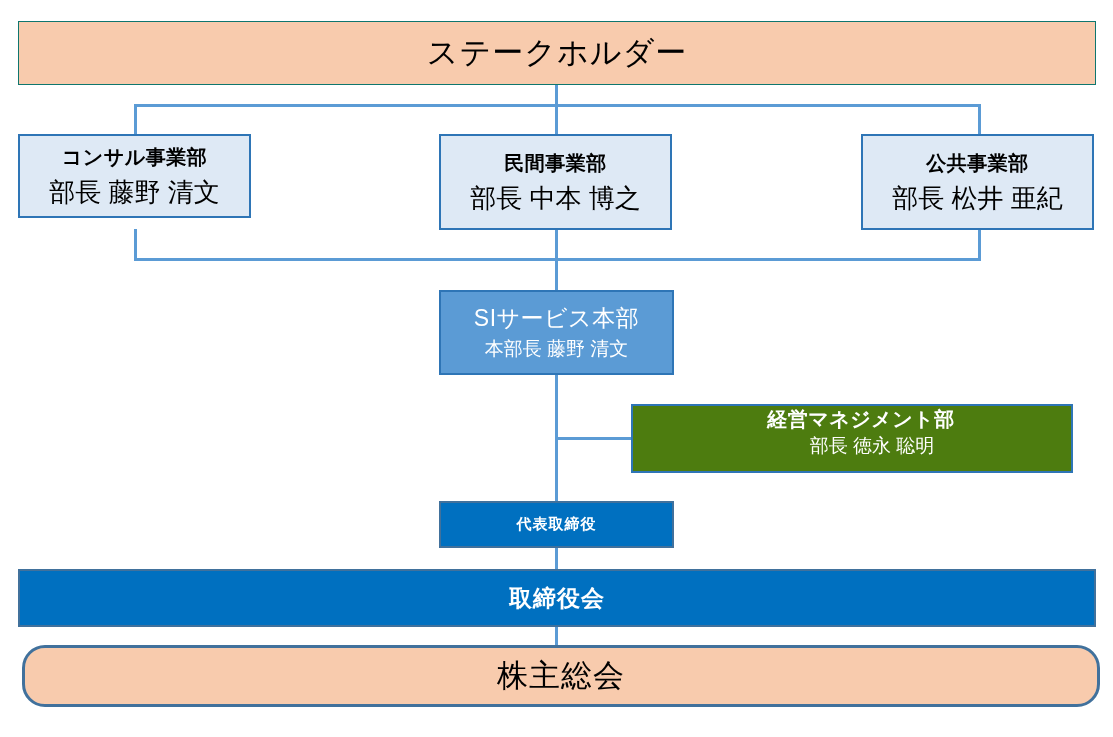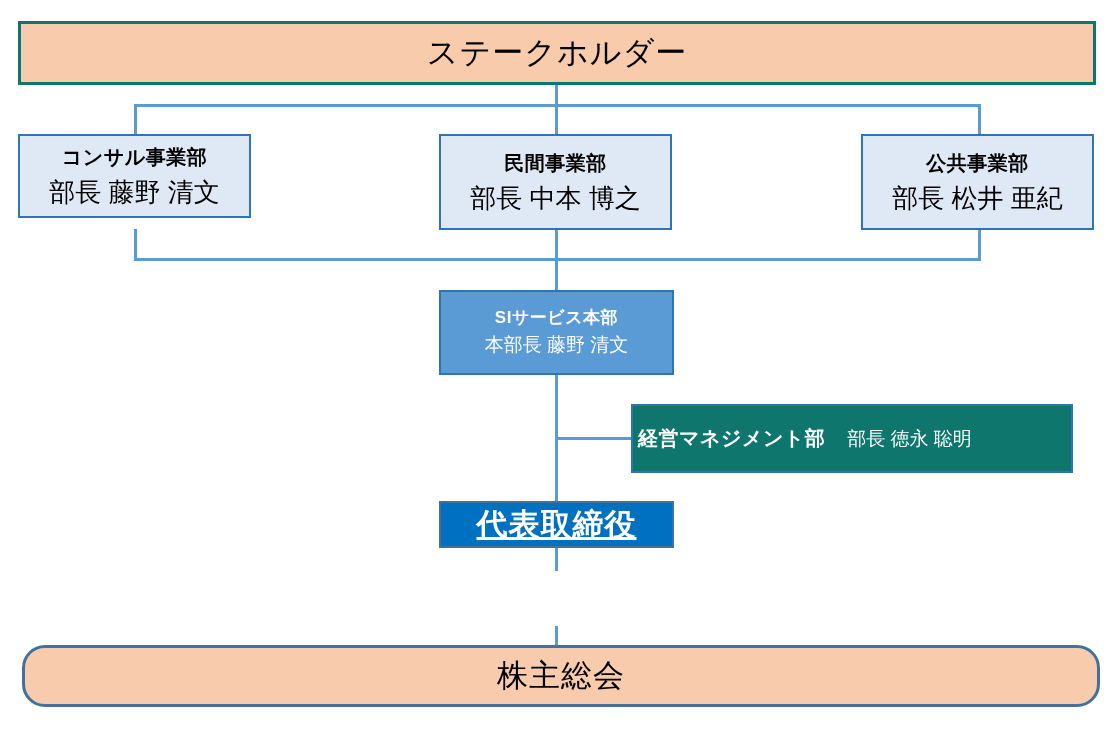--- a/index.html
+++ b/index.html
@@ -38,21 +38,21 @@
     justify-content: center;
     text-align: center;
     z-index: 3;
   }
   .node .line1 { display: block; }
   .node .line2 { display: block; }
 
   
   .node--stakeholder {
     background: #f8cbad;
-    border: 3px solid #0f766e;
+    border: 1px solid #0f766e;
     color: #000000;
     font-size: 31px;
     font-weight: 400;
     letter-spacing: 1px;
   }
   .node--shareholders {
     background: #f8cbad;
     border: 3px solid #41719c;
     color: #000000;
     font-size: 31px;
@@ -75,56 +75,55 @@
     font-size: 26px;
     font-weight: 400;
     line-height: 1.55;
   }
   .node--division {
     background: #5b9bd5;
     border: 2px solid #2e75b6;
     color: #ffffff;
   }
   .node--division .line1 {
-    font-size: 17px;
-    font-weight: bold;
+    font-size: 23px;
+    font-weight: normal;
     line-height: 1.45;
     letter-spacing: 0.5px;
   }
   .node--division .line2 {
     font-size: 19px;
     font-weight: 400;
     line-height: 1.5;
   }
   .node--mgmt {
-    background: #0f766e;
+    background: #4d7c0f;
     border: 2px solid #2e75b6;
     color: #ffffff;
-    flex-direction: row;
+    flex-direction: column;
     justify-content: flex-start;
-    padding-left: 5px;
+    padding-left: 18px;
   }
   .node--mgmt .line1 {
     font-size: 20px;
     font-weight: bold;
     letter-spacing: 0.5px;
   }
   .node--mgmt .line2 {
     font-size: 19px;
     font-weight: 400;
     margin-left: 22px;
   }
   .node--ceo {
     background: #0070c0;
     border: 2px solid #41719c;
     color: #ffffff;
-    font-size: 31px;
-    font-weight: bold;
-    letter-spacing: 1px;
-    text-decoration: underline;
+    font-size: 15px;
+    font-weight: bold;
+    letter-spacing: 1px;
   }
   .node--board {
     background: #0070c0;
     border: 2px solid #41719c;
     color: #ffffff;
     font-size: 23px;
     font-weight: bold;
     letter-spacing: 1px;
   }
 </style>
@@ -182,18 +181,21 @@
 
   <div class="node node--mgmt" style="left:631px; top:404px; width:442px; height:69px;">
     <span class="line1">経営マネジメント部</span>
     <span class="line2">部長 徳永 聡明</span>
   </div>
 
   <div class="node node--ceo" style="left:439px; top:501px; width:235px; height:47px;">
     <span class="line1">代表取締役</span>
   </div>
 
+  <div class="node node--board" style="left:18px; top:569px; width:1078px; height:58px;">
+    <span class="line1">取締役会</span>
+  </div>
 
   <div class="node node--shareholders" style="left:22px; top:645px; width:1078px; height:62px;border-radius:23px;">
     <span class="line1">株主総会</span>
   </div>
 
 </div>
 
 </body></html>

